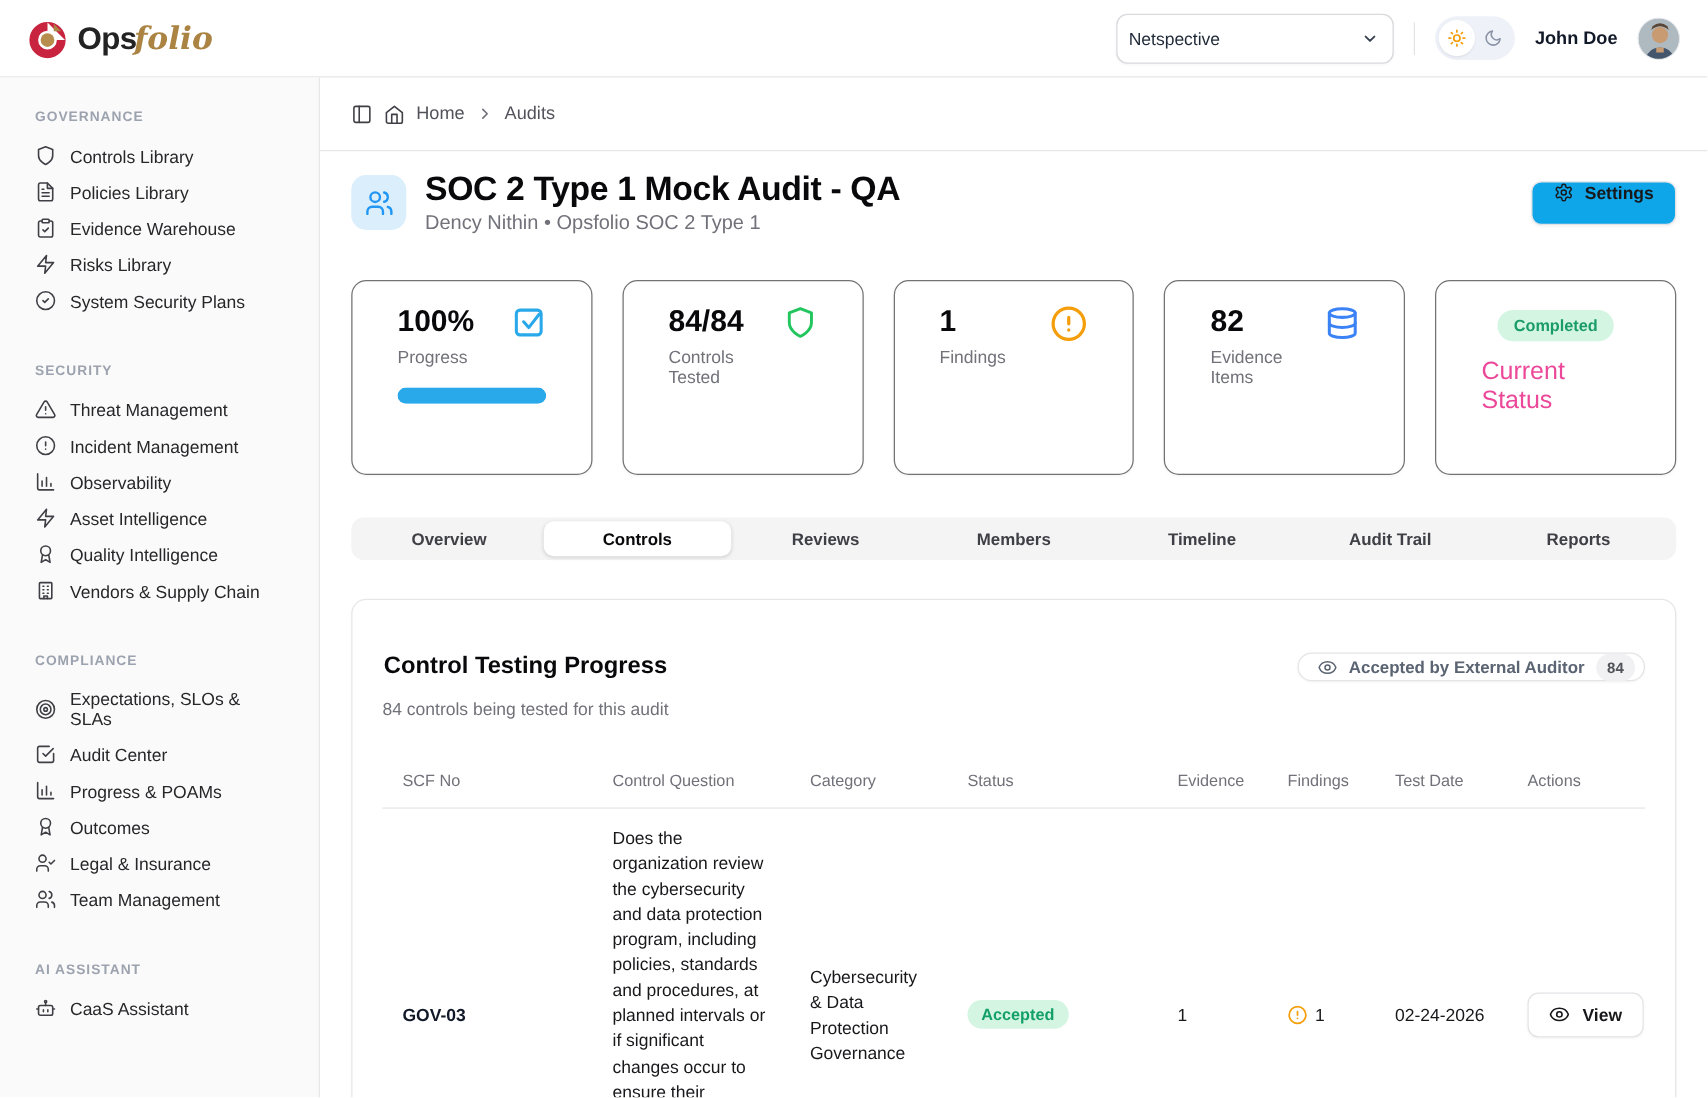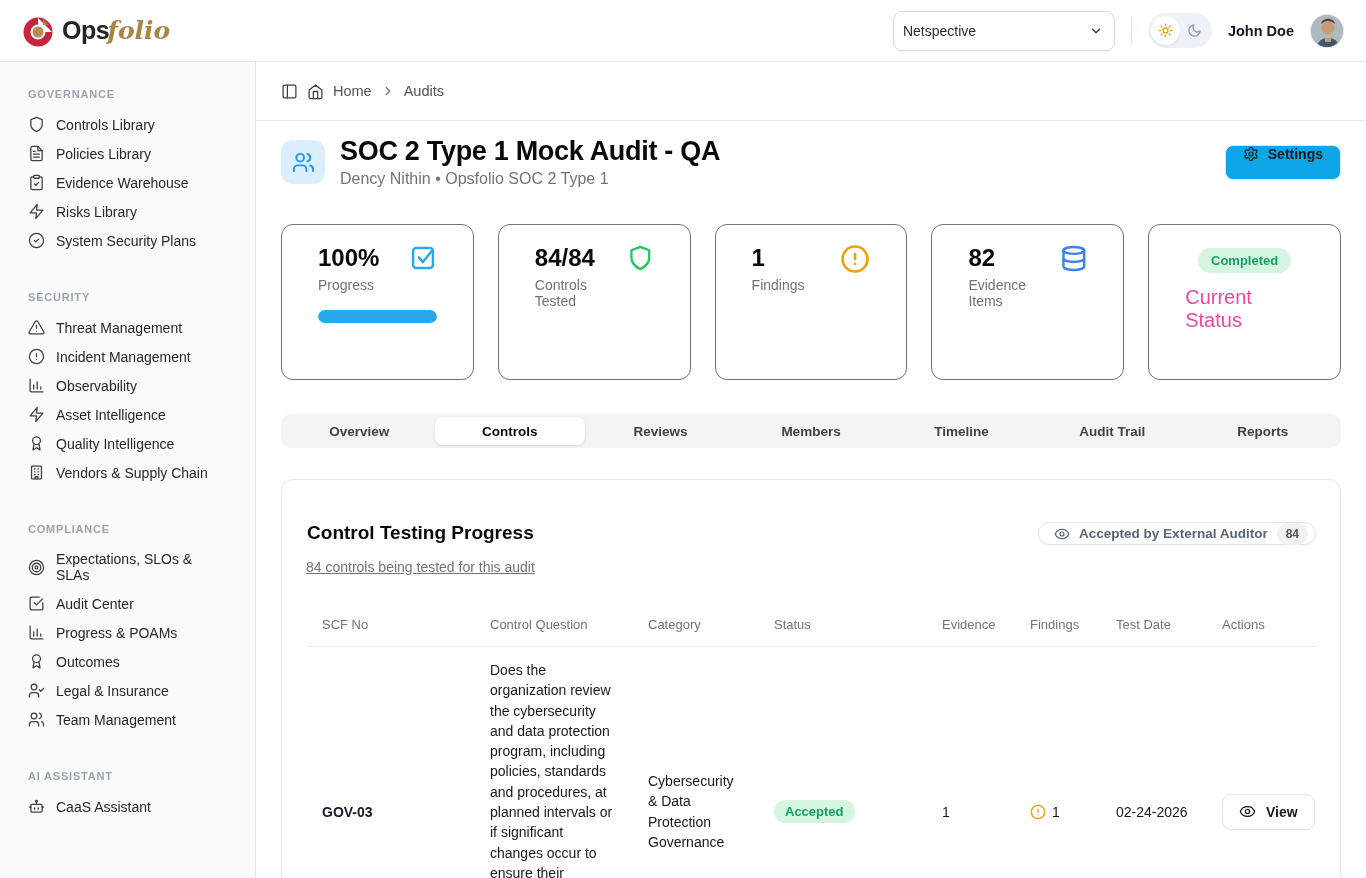--- a/index.html
+++ b/index.html
@@ -78,21 +78,21 @@
   .tabs { display:flex; margin-top:34px; background:#f4f4f5; border-radius:10px; padding:3px; height:34px; }
   .tab { flex:1; display:flex; align-items:center; justify-content:center; font-size:13.5px;
     font-weight:600; color:#3f3f46; border-radius:8px; cursor:pointer; }
   .tab.active { background:#fff; color:#09090b; box-shadow:0 1px 3px rgba(0,0,0,.12); }
 
   
   .section-card { margin-top:31px; border:1px solid #e7e7ea; border-radius:12px; background:#fff;
     padding:42px 24px 0; box-shadow:0 1px 2px rgba(0,0,0,.03); height:600px; }
   .section-head { display:flex; justify-content:space-between; align-items:flex-start; }
   .section-title { font-size:19px; font-weight:800; color:#09090b;text-align:center; }
-  .section-sub { font-size:14px; color:#71717a; margin-top:15px;text-decoration:underline; }
+  .section-sub { font-size:14px; color:#71717a; margin-top:15px; }
   .filter-pill { display:flex; align-items:center; gap:9px; border:1px solid #e4e4e7; border-radius:999px;
     height:23px; padding:0 7px 0 15px; font-size:13.5px; font-weight:700; color:#5b6472;
     background:#fff; cursor:pointer; box-shadow:0 1px 2px rgba(0,0,0,.04); }
   .count-chip { background:#f1f1f3; color:#52525b; border-radius:999px; padding:4px 9px;
     font-size:12px; font-weight:600; }
 
   table { width:100%; border-collapse:collapse; margin-top:28px; table-layout:fixed; }
   th { text-align:left; font-size:13px; font-weight:500; color:#71717a; padding:14px 16px;
     border-bottom:1px solid #ececef; white-space:nowrap; }
   td { font-size:14px; color:#18181b; padding:0 16px; vertical-align:middle; height:330px; }

